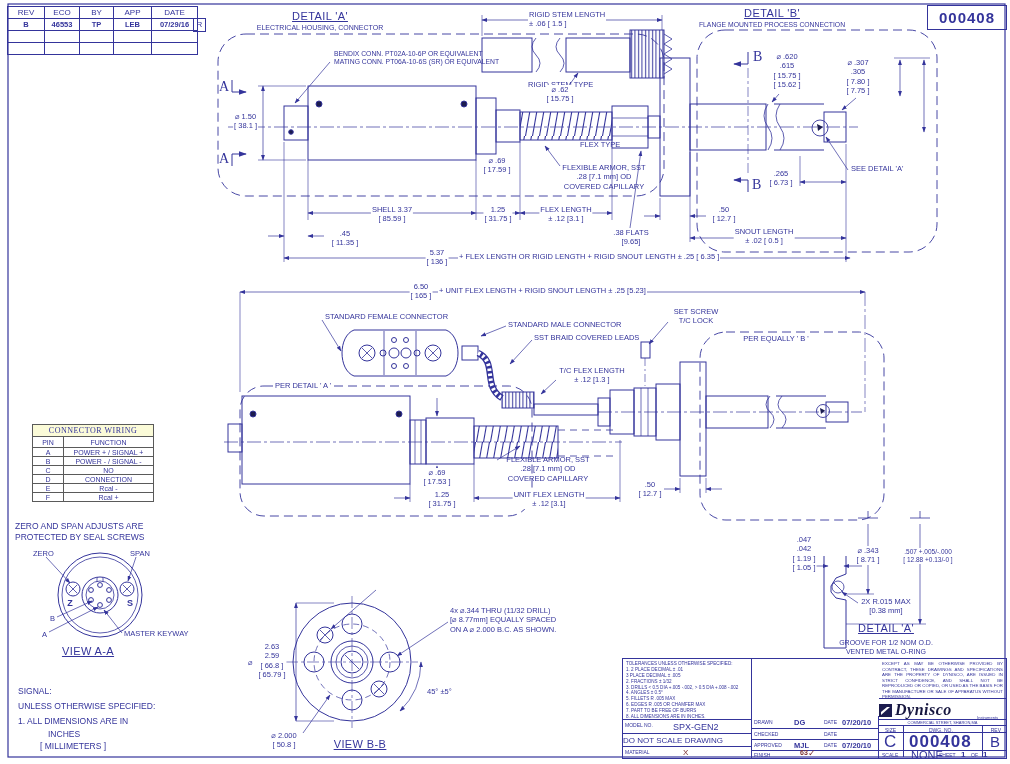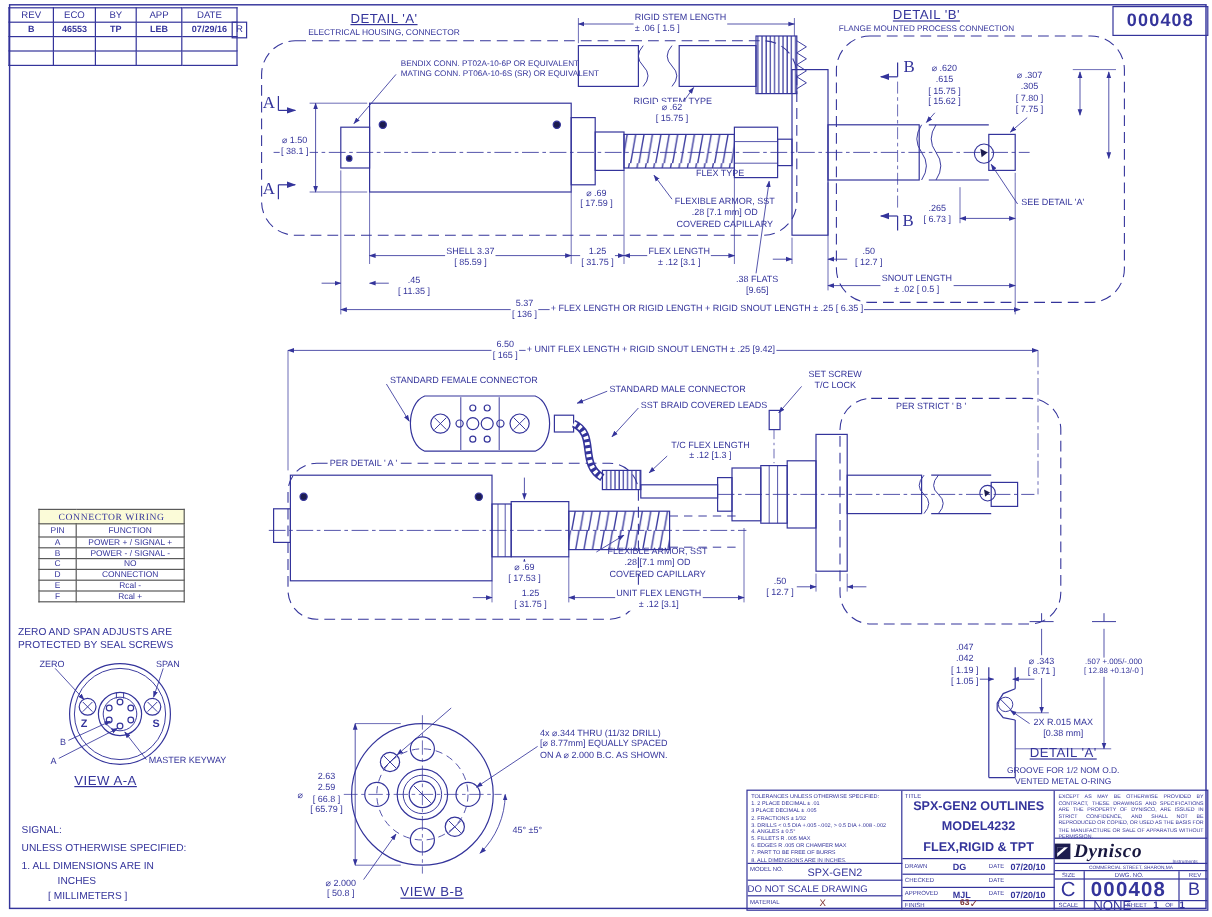--- a/index.html
+++ b/index.html
@@ -408,27 +408,27 @@
 <div class="lbl c k" style="left:764px;top:227px">SNOUT LENGTH
 ± .02 [ 0.5 ]</div>
 <div class="lbl c k" style="left:437px;top:248px">5.37
 [ 136 ]</div>
 <div class="lbl k" style="left:458px;top:252px">+ FLEX LENGTH OR RIGID LENGTH + RIGID SNOUT LENGTH  ± .25 [ 6.35 ]</div>
 <div class="lbl c k" style="left:781px;top:169px">.265
 [ 6.73 ]</div>
 <div class="lbl" style="left:851px;top:164px">SEE DETAIL 'A'</div>
 <div class="lbl c k" style="left:421px;top:282px">6.50
 [ 165 ]</div>
-<div class="lbl k" style="left:438px;top:286px">+ UNIT FLEX LENGTH + RIGID SNOUT LENGTH  ± .25 [9.42]</div>
+<div class="lbl k" style="left:438px;top:286px">+ UNIT FLEX LENGTH + RIGID SNOUT LENGTH  ± .25 [5.23]</div>
 <div class="lbl" style="left:325px;top:312px">STANDARD FEMALE CONNECTOR</div>
 <div class="lbl" style="left:508px;top:320px">STANDARD MALE CONNECTOR</div>
 <div class="lbl" style="left:534px;top:333px">SST BRAID COVERED LEADS</div>
 <div class="lbl c" style="left:696px;top:307px">SET SCREW
 T/C LOCK</div>
-<div class="lbl c k" style="left:776px;top:334px">PER STRICT ' B '</div>
+<div class="lbl c k" style="left:776px;top:334px">PER EQUALLY ' B '</div>
 <div class="lbl c" style="left:592px;top:366px">T/C FLEX LENGTH
 ± .12 [1.3 ]</div>
 <div class="lbl c k" style="left:303px;top:381px">PER DETAIL ' A '</div>
 <div class="lbl c k" style="left:437px;top:468px">⌀  .69
 [ 17.53 ]</div>
 <div class="lbl c" style="left:548px;top:455px">FLEXIBLE ARMOR, SST
 .28 [7.1 mm] OD
 COVERED CAPILLARY</div>
 <div class="lbl c k" style="left:442px;top:490px">1.25
 [ 31.75 ]</div>
@@ -491,26 +491,20 @@
   <div class="cell" style="left:0;top:61px;width:129px;height:14px;border-right:1px solid;border-bottom:1px solid">
     <span class="lab" style="position:absolute;left:2px;top:2px">MODEL NO.</span>
     <span style="position:absolute;left:50px;top:2px;font-size:9px">SPX-GEN2</span>
   </div>
   <div class="cell" style="left:0;top:75px;width:129px;height:13px;border-right:1px solid;border-bottom:1px solid;font-size:8px;line-height:13px">DO NOT SCALE DRAWING</div>
   <div class="cell" style="left:0;top:88px;width:129px;height:11px;border-right:1px solid">
     <span class="lab" style="position:absolute;left:2px;top:2px">MATERIAL</span>
     <span class="maroon" style="position:absolute;left:60px;top:1px;font-size:8px">X</span>
   </div>
 
-  <div class="cell" style="left:129px;top:0;width:127px;height:57px;border-right:1px solid;border-bottom:1px solid">
-    <span class="lab" style="position:absolute;left:2px;top:2px">TITLE</span>
-    <div class="b" style="position:absolute;left:0;top:7px;width:127px;text-align:center;font-size:10.5px">SPX-GEN2 OUTLINES</div>
-    <div class="b" style="position:absolute;left:0;top:24px;width:127px;text-align:center;font-size:10.5px">MODEL4232</div>
-    <div class="b" style="position:absolute;left:0;top:41px;width:127px;text-align:center;font-size:10.5px">FLEX,RIGID &amp; TPT</div>
-  </div>
   <div class="cell" style="left:129px;top:57px;width:127px;height:13px;border-right:1px solid;border-bottom:1px solid">
     <span class="lab" style="position:absolute;left:2px;top:3px">DRAWN</span>
     <span class="b" style="position:absolute;left:42px;top:2px;font-size:7.5px">DG</span>
     <span class="lab" style="position:absolute;left:72px;top:3px">DATE</span>
     <span class="b" style="position:absolute;left:90px;top:2px;font-size:7.5px">07/20/10</span>
   </div>
   <div class="cell" style="left:129px;top:70px;width:127px;height:11px;border-right:1px solid;border-bottom:1px solid">
     <span class="lab" style="position:absolute;left:2px;top:2px">CHECKED</span>
     <span class="lab" style="position:absolute;left:72px;top:2px">DATE</span>
   </div>

